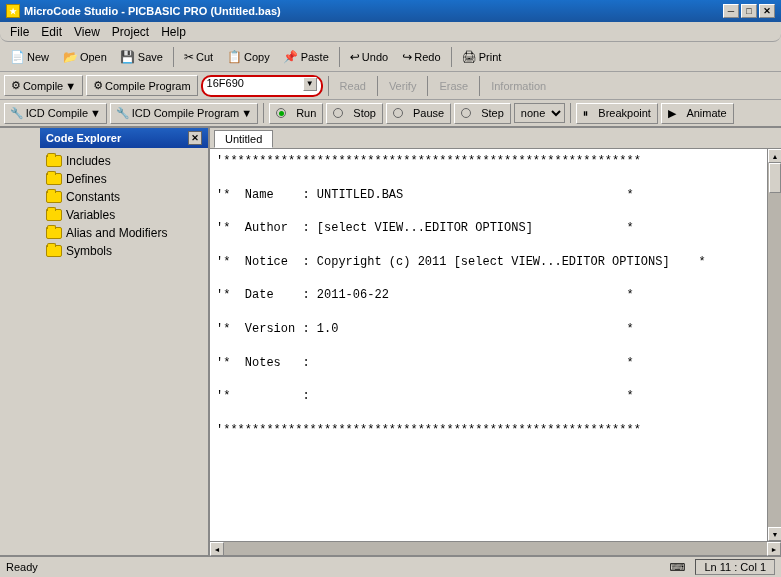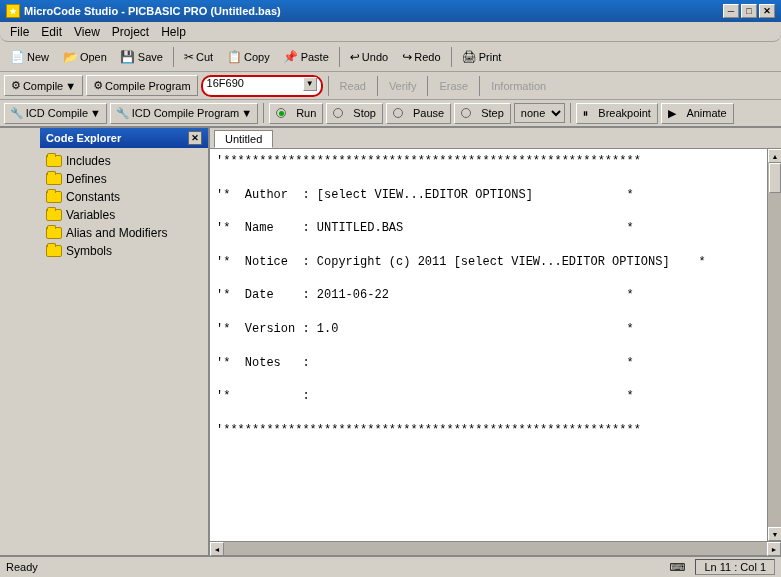--- a/index.html
+++ b/index.html
@@ -586,22 +586,22 @@
   </div>
 
   <div class="editor-area">
     <div class="tab-bar">
       <div class="tab active">
         <span>Untitled</span>
       </div>
     </div>
     <div class="editor-wrapper">
       <div class="code-editor" id="code-editor-content"><span class="code-line">'**********************************************************</span>
+<span class="code-line">'*  Name    : UNTITLED.BAS                               *</span>
 <span class="code-line">'*  Author  : [select VIEW...EDITOR OPTIONS]             *</span>
-<span class="code-line">'*  Name    : UNTITLED.BAS                               *</span>
 <span class="code-line">'*  Notice  : Copyright (c) 2011 [select VIEW...EDITOR OPTIONS]    *</span>
 <span class="code-line">'*  Date    : 2011-06-22                                 *</span>
 <span class="code-line">'*  Version : 1.0                                        *</span>
 <span class="code-line">'*  Notes   :                                            *</span>
 <span class="code-line">'*          :                                            *</span>
 <span class="code-line">'**********************************************************</span>
 <span class="code-line"></span></div>
       <div class="scrollbar-v">
         <div class="scroll-arrow">▲</div>
         <div class="scroll-track">

